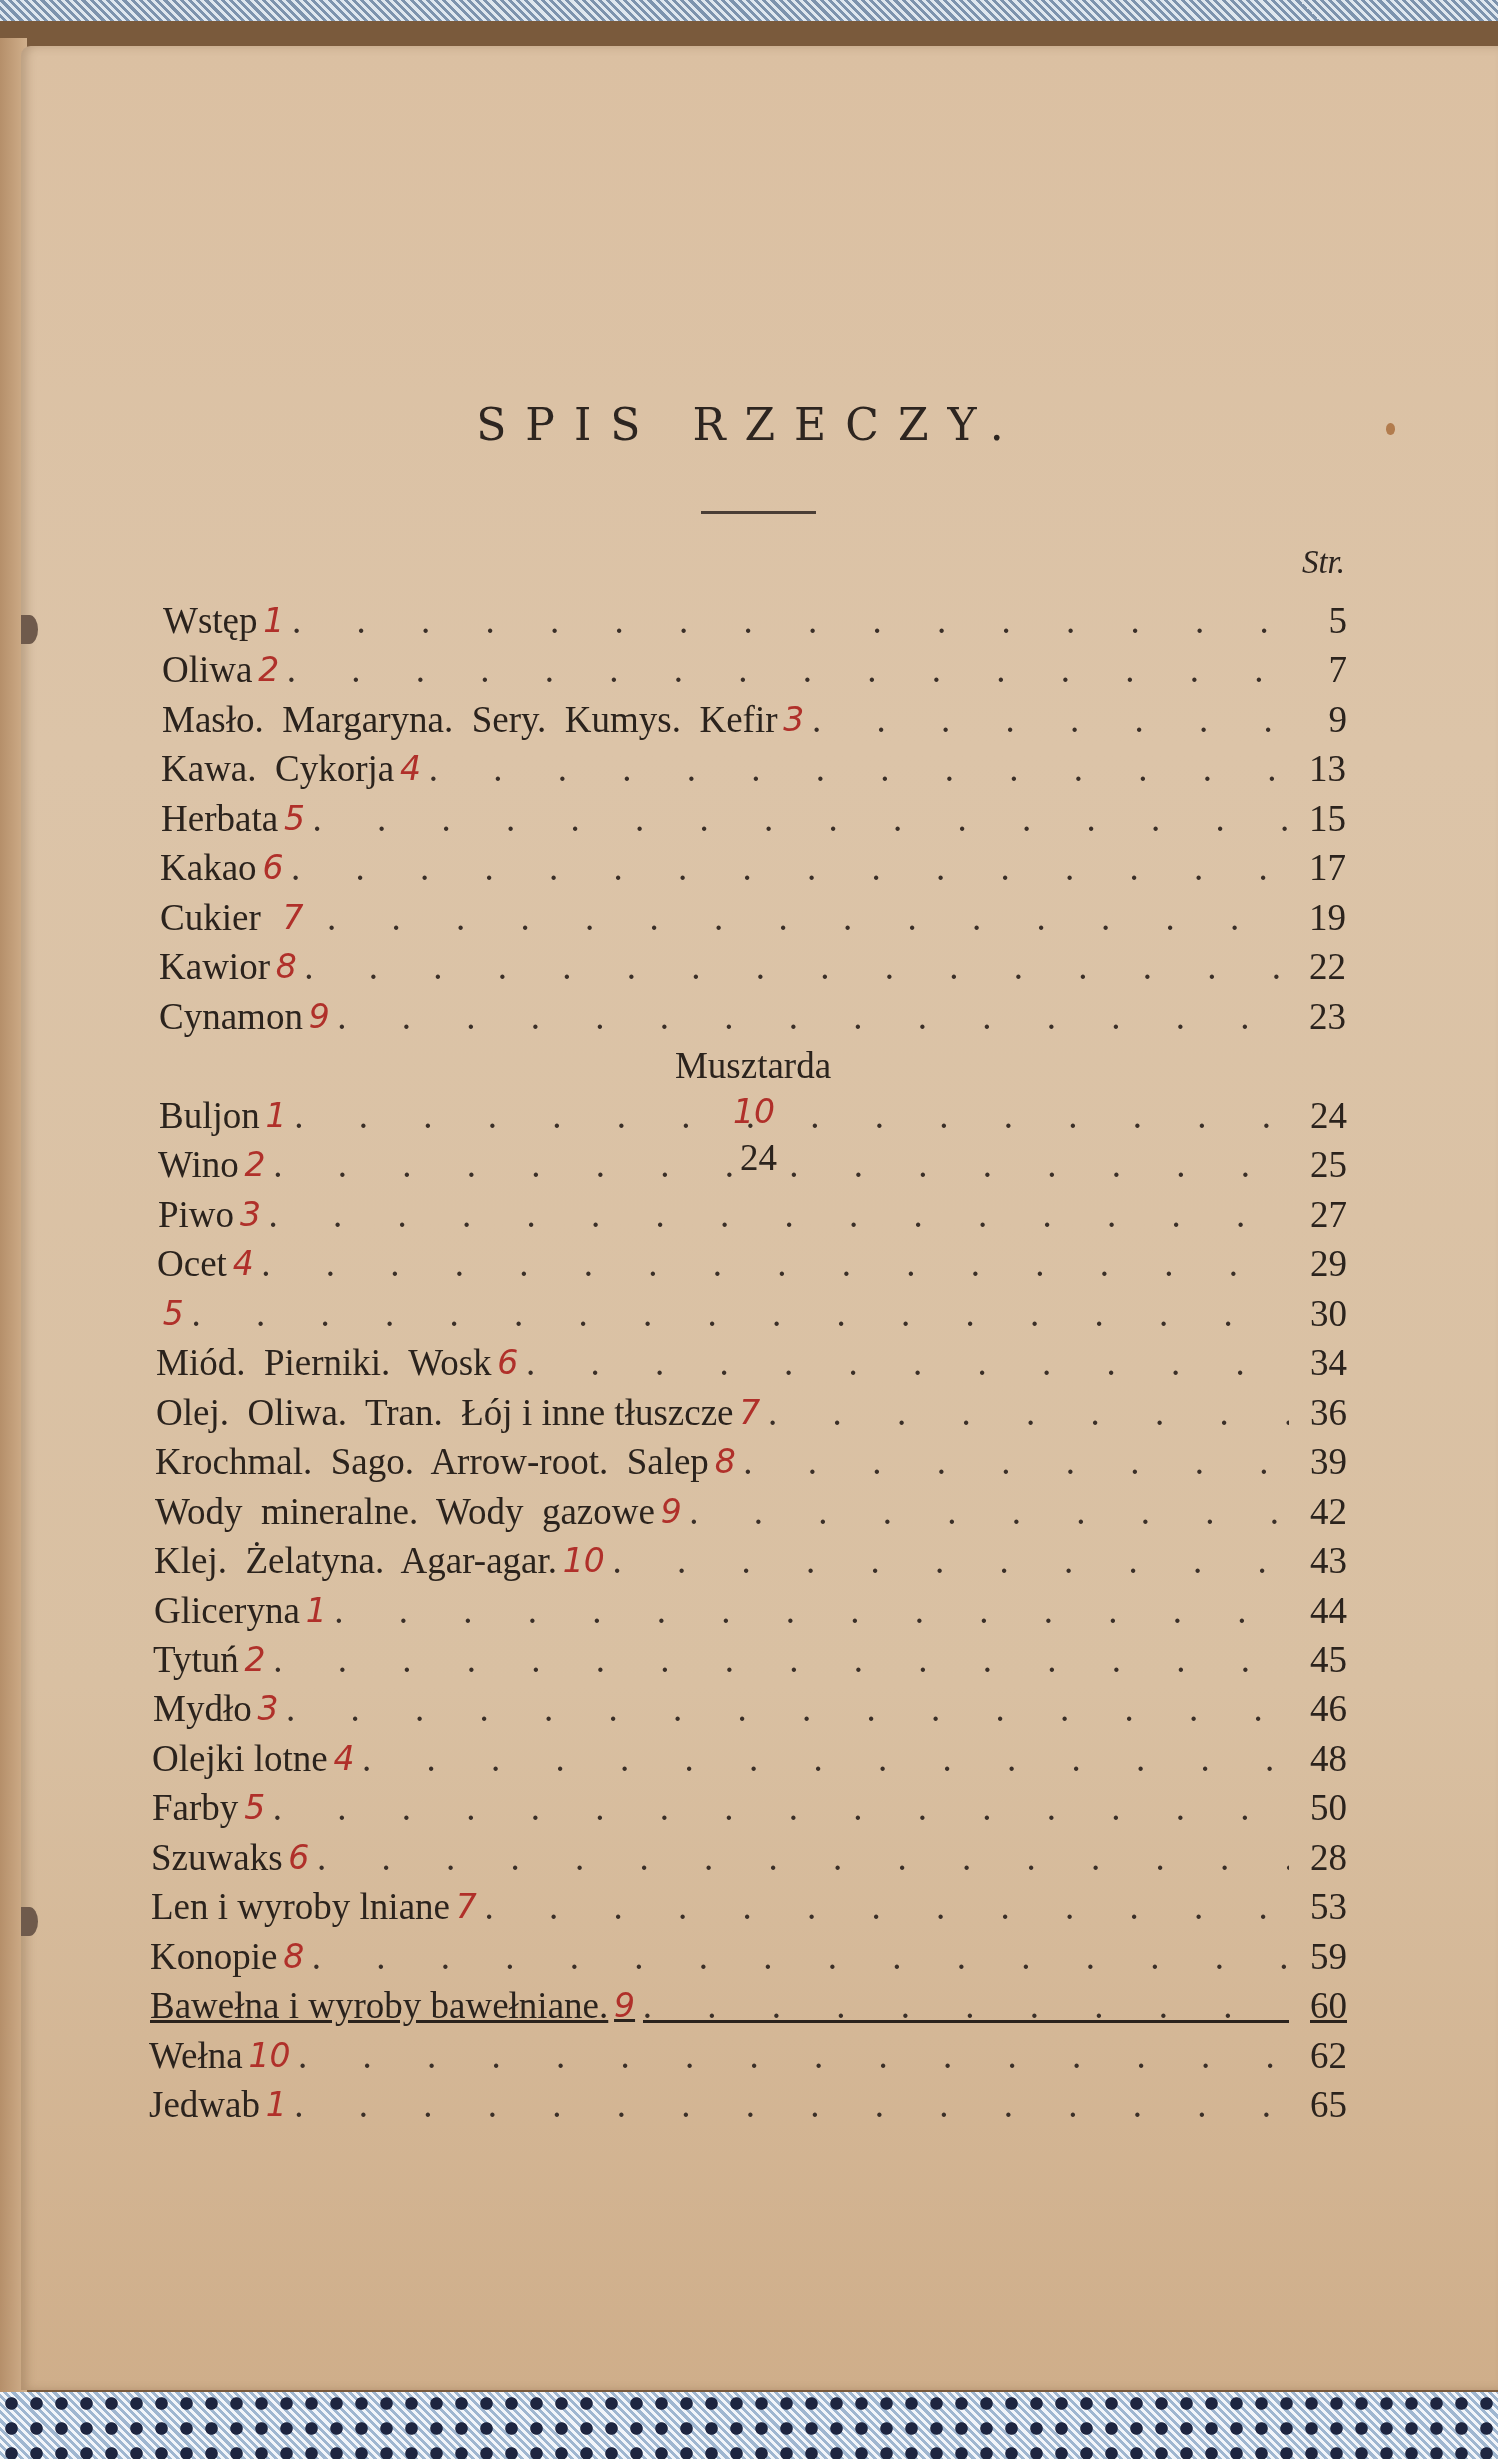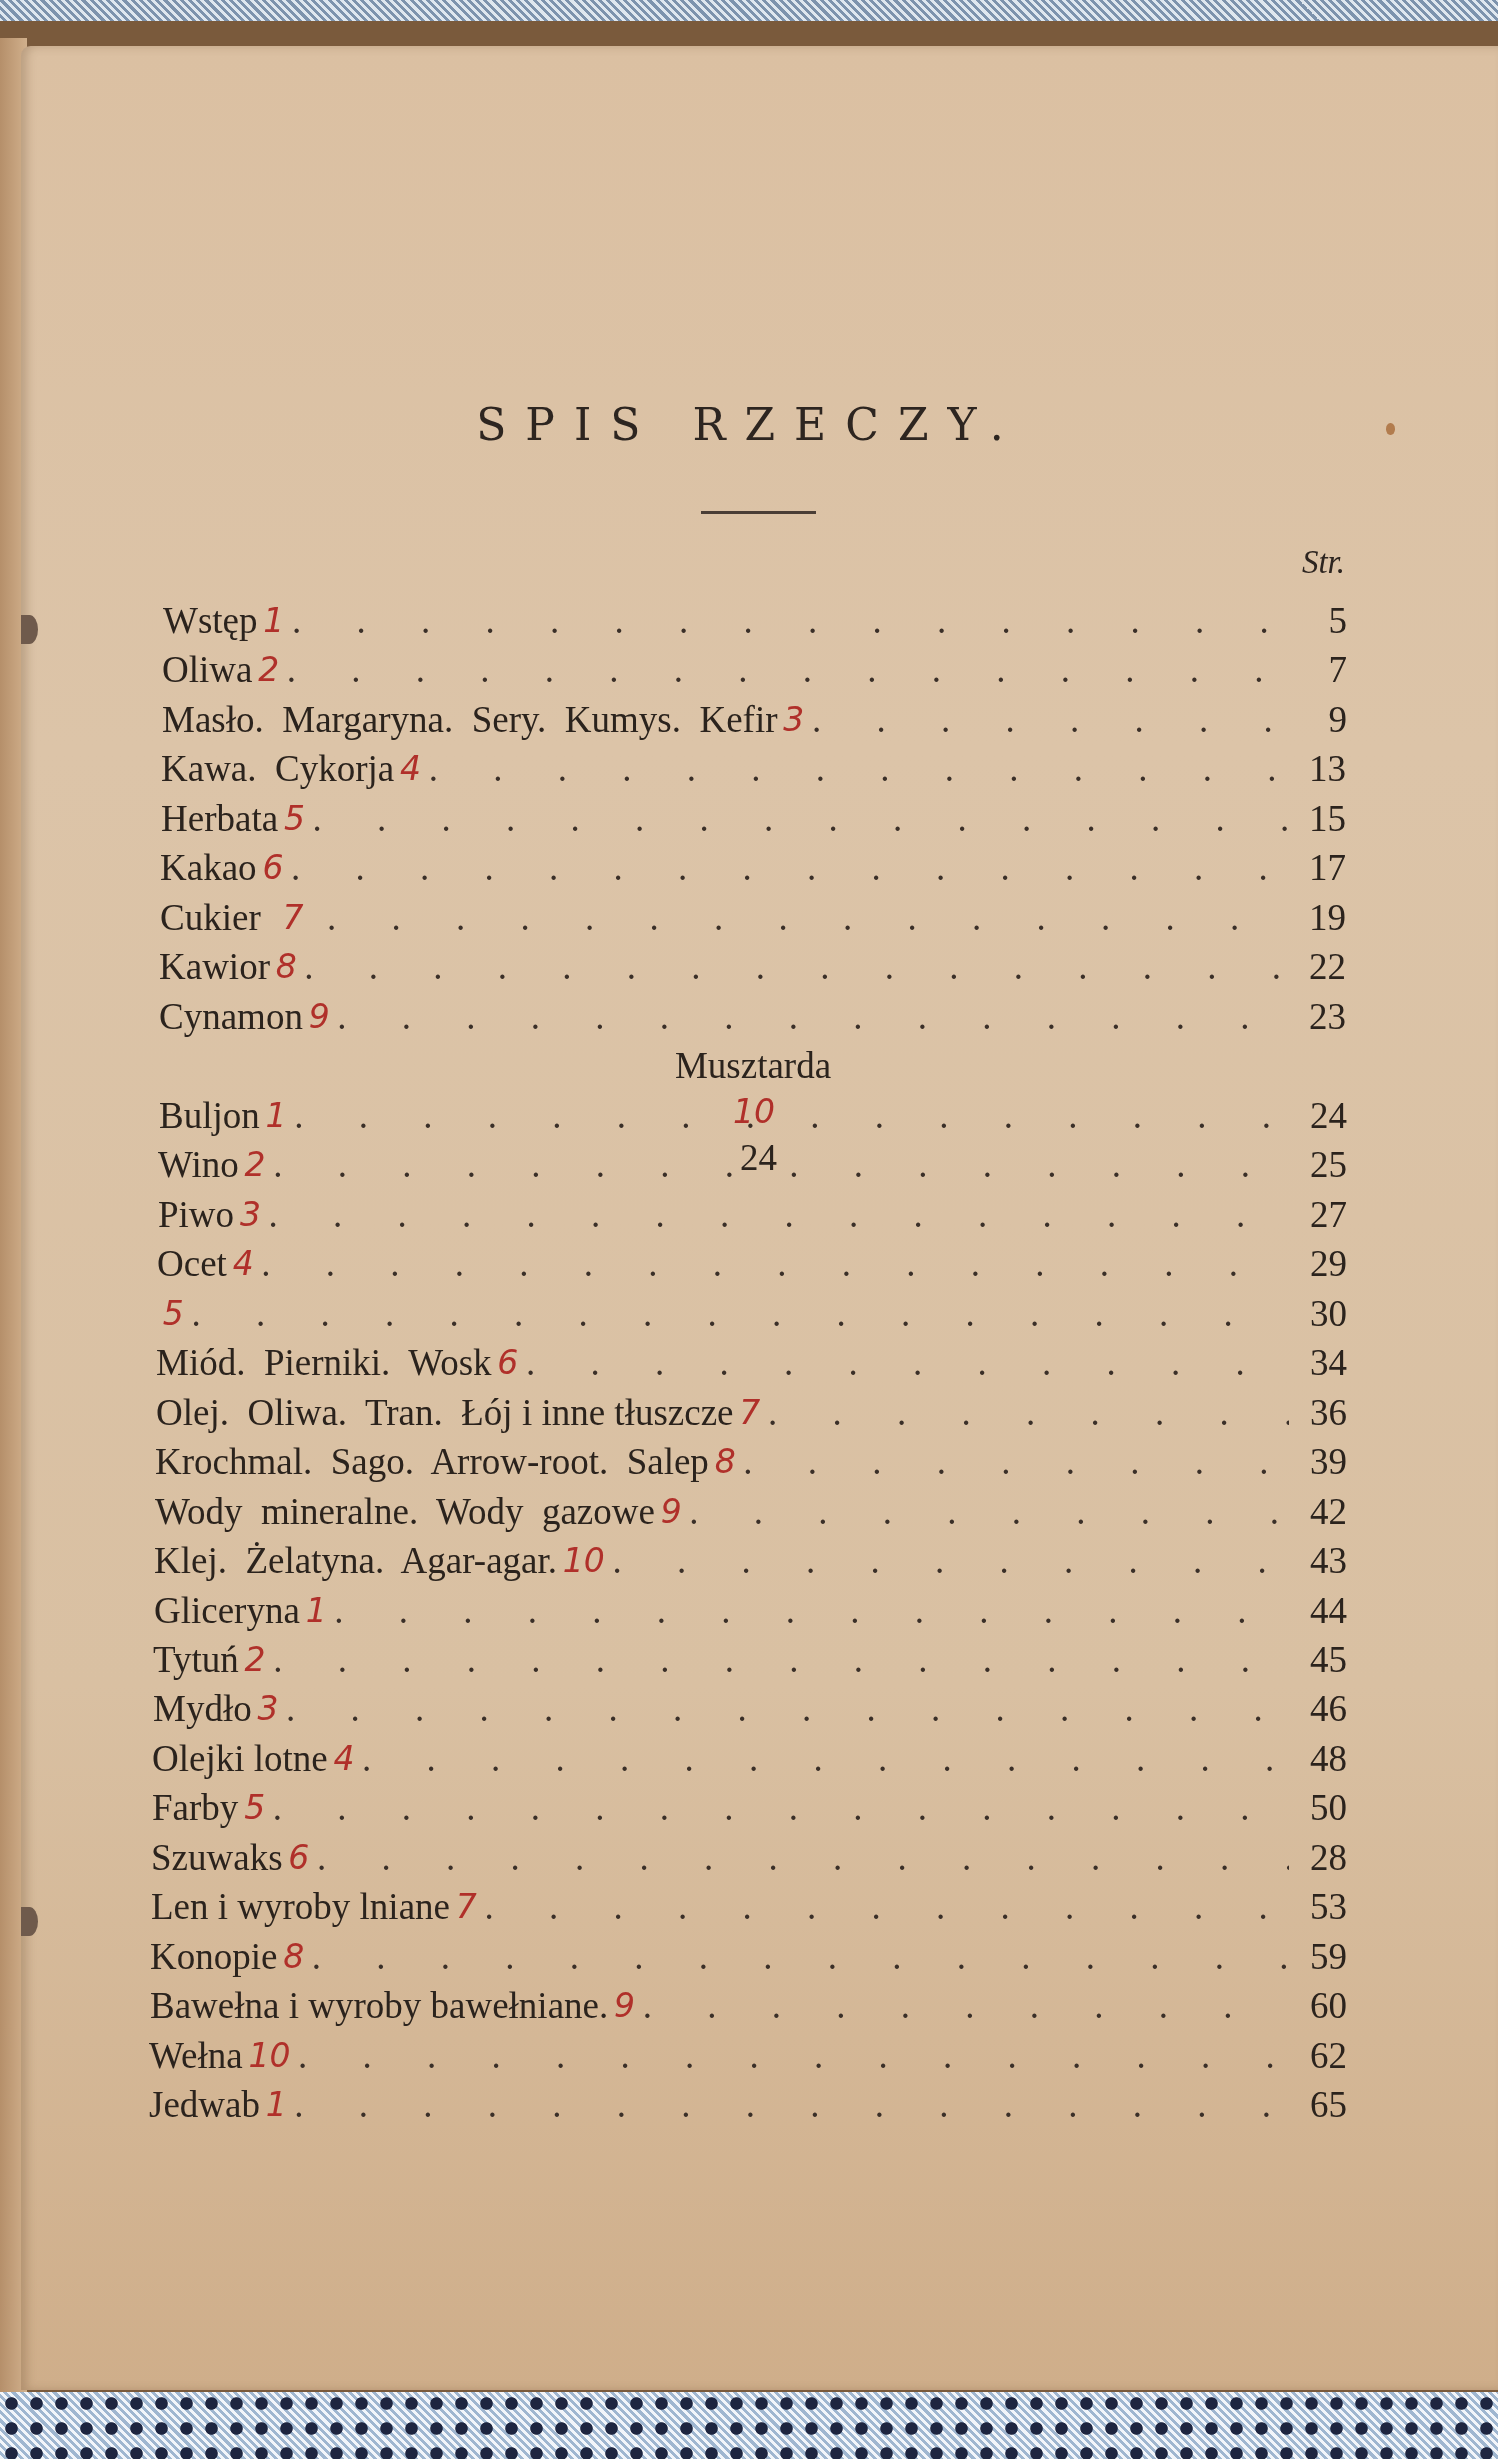--- a/index.html
+++ b/index.html
@@ -250,21 +250,21 @@
       <span class="note">7</span>
       <span class="leader">. . . . . . . . . . . . . . . . . . . . . . . . . . . . . . . . . . . .</span>
       <span class="page-no">53</span>
     </div>
     <div class="row" style="left: 150px; width: 1197px; top: 1336px;">
       <span class="label">Konopie</span>
       <span class="note">8</span>
       <span class="leader">. . . . . . . . . . . . . . . . . . . . . . . . . . . . . . . . . . . .</span>
       <span class="page-no">59</span>
     </div>
-    <div class="row" style="left: 150px; width: 1197px; top: 1385px;">
+    <div class="row" style="left: 150px; width: 1197px; top: 1385px; text-decoration: underline;">
       <span class="label">Bawełna i wyroby bawełniane.</span>
       <span class="note">9</span>
       <span class="leader">. . . . . . . . . . . . . . . . . . . . . . . . . . . . . . . . . . . .</span>
       <span class="page-no">60</span>
     </div>
     <div class="row" style="left: 149px; width: 1198px; top: 1435px;">
       <span class="label">Wełna</span>
       <span class="note">10</span>
       <span class="leader">. . . . . . . . . . . . . . . . . . . . . . . . . . . . . . . . . . . .</span>
       <span class="page-no">62</span>

